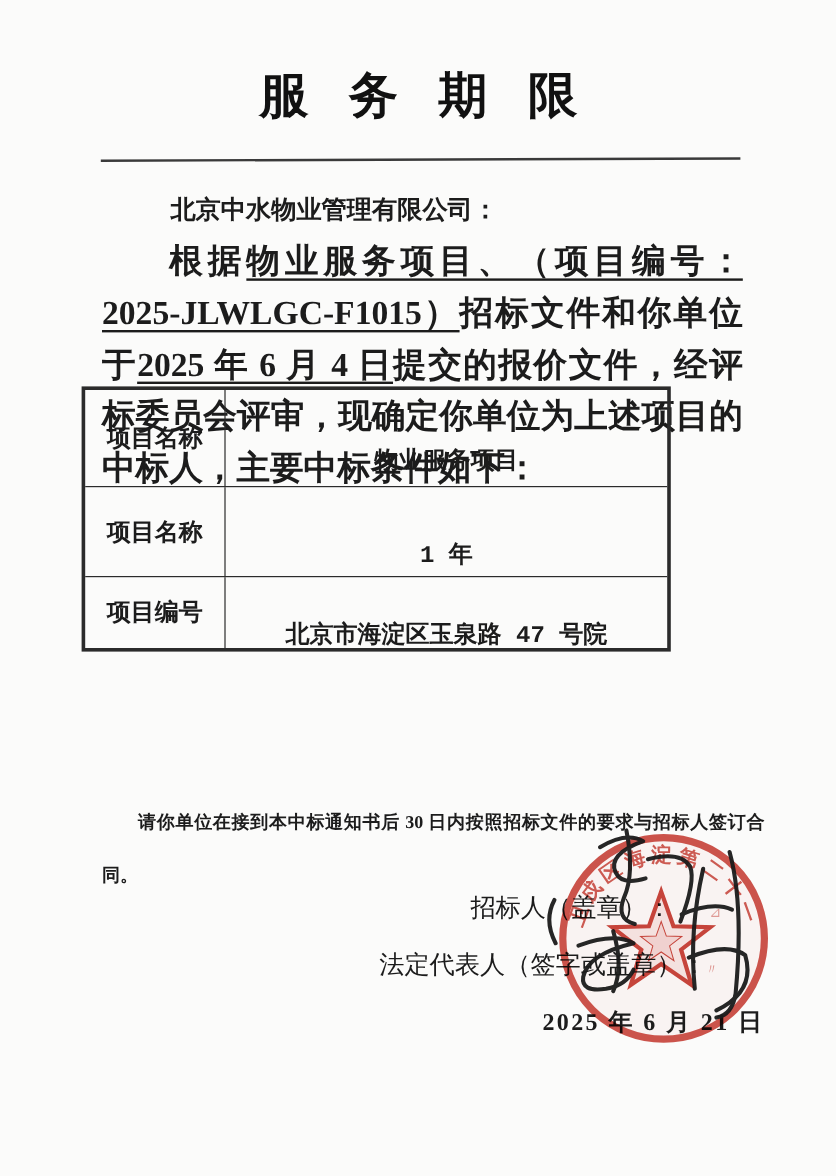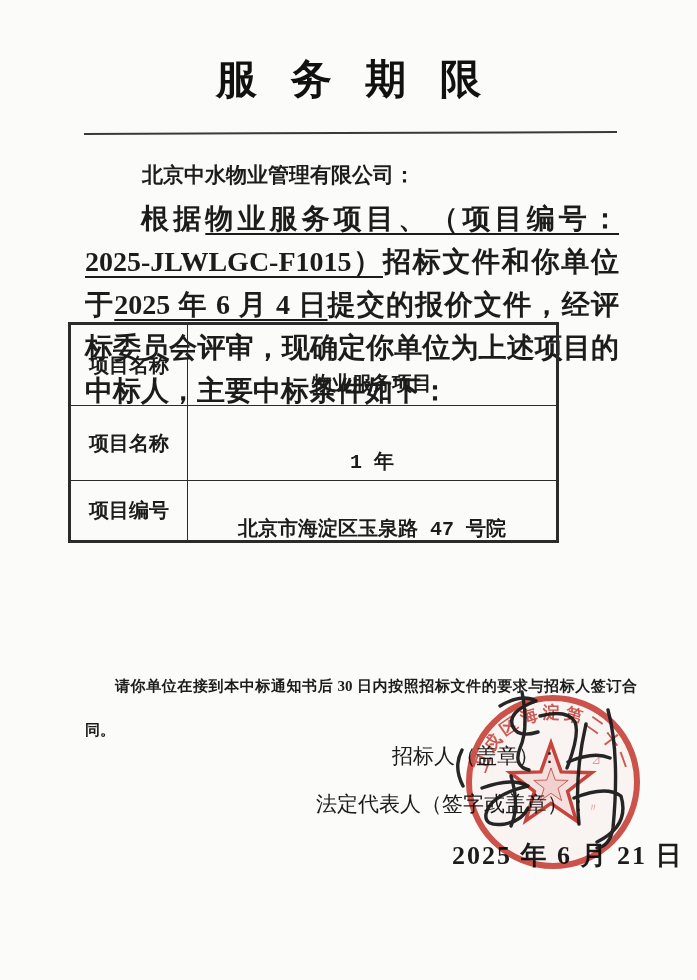--- a/index.html
+++ b/index.html
@@ -87,21 +87,21 @@
 
   .closing {
     position: absolute; top: 664px; left: 85px; width: 552px;
     font-size: 15px; font-weight: 600; line-height: 44px;
     text-indent: 2em; text-align: justify;
   }
 
   .sig-label { position: absolute; font-size: 21px; font-weight: 400; white-space: nowrap; }
   .bidder-label   { top: 742px; left: 392px; }
   .legalrep-label { top: 790px; left: 316px; }
-  .doc-date       { top: 838px; left: 452px; font-size: 26px; font-weight: 600; letter-spacing: 2px; }
+  .doc-date       { top: 838px; left: 452px; font-size: 20px; font-weight: 600; letter-spacing: 2px; }
 
   .stamp {
     position: absolute; top: 692px; left: 463px; width: 180px; height: 180px;
     mix-blend-mode: multiply; opacity: .92;
   }
   .signature {
     position: absolute; top: 676px; left: 448px; width: 210px; height: 195px;
   }
 </style>
 </head>

